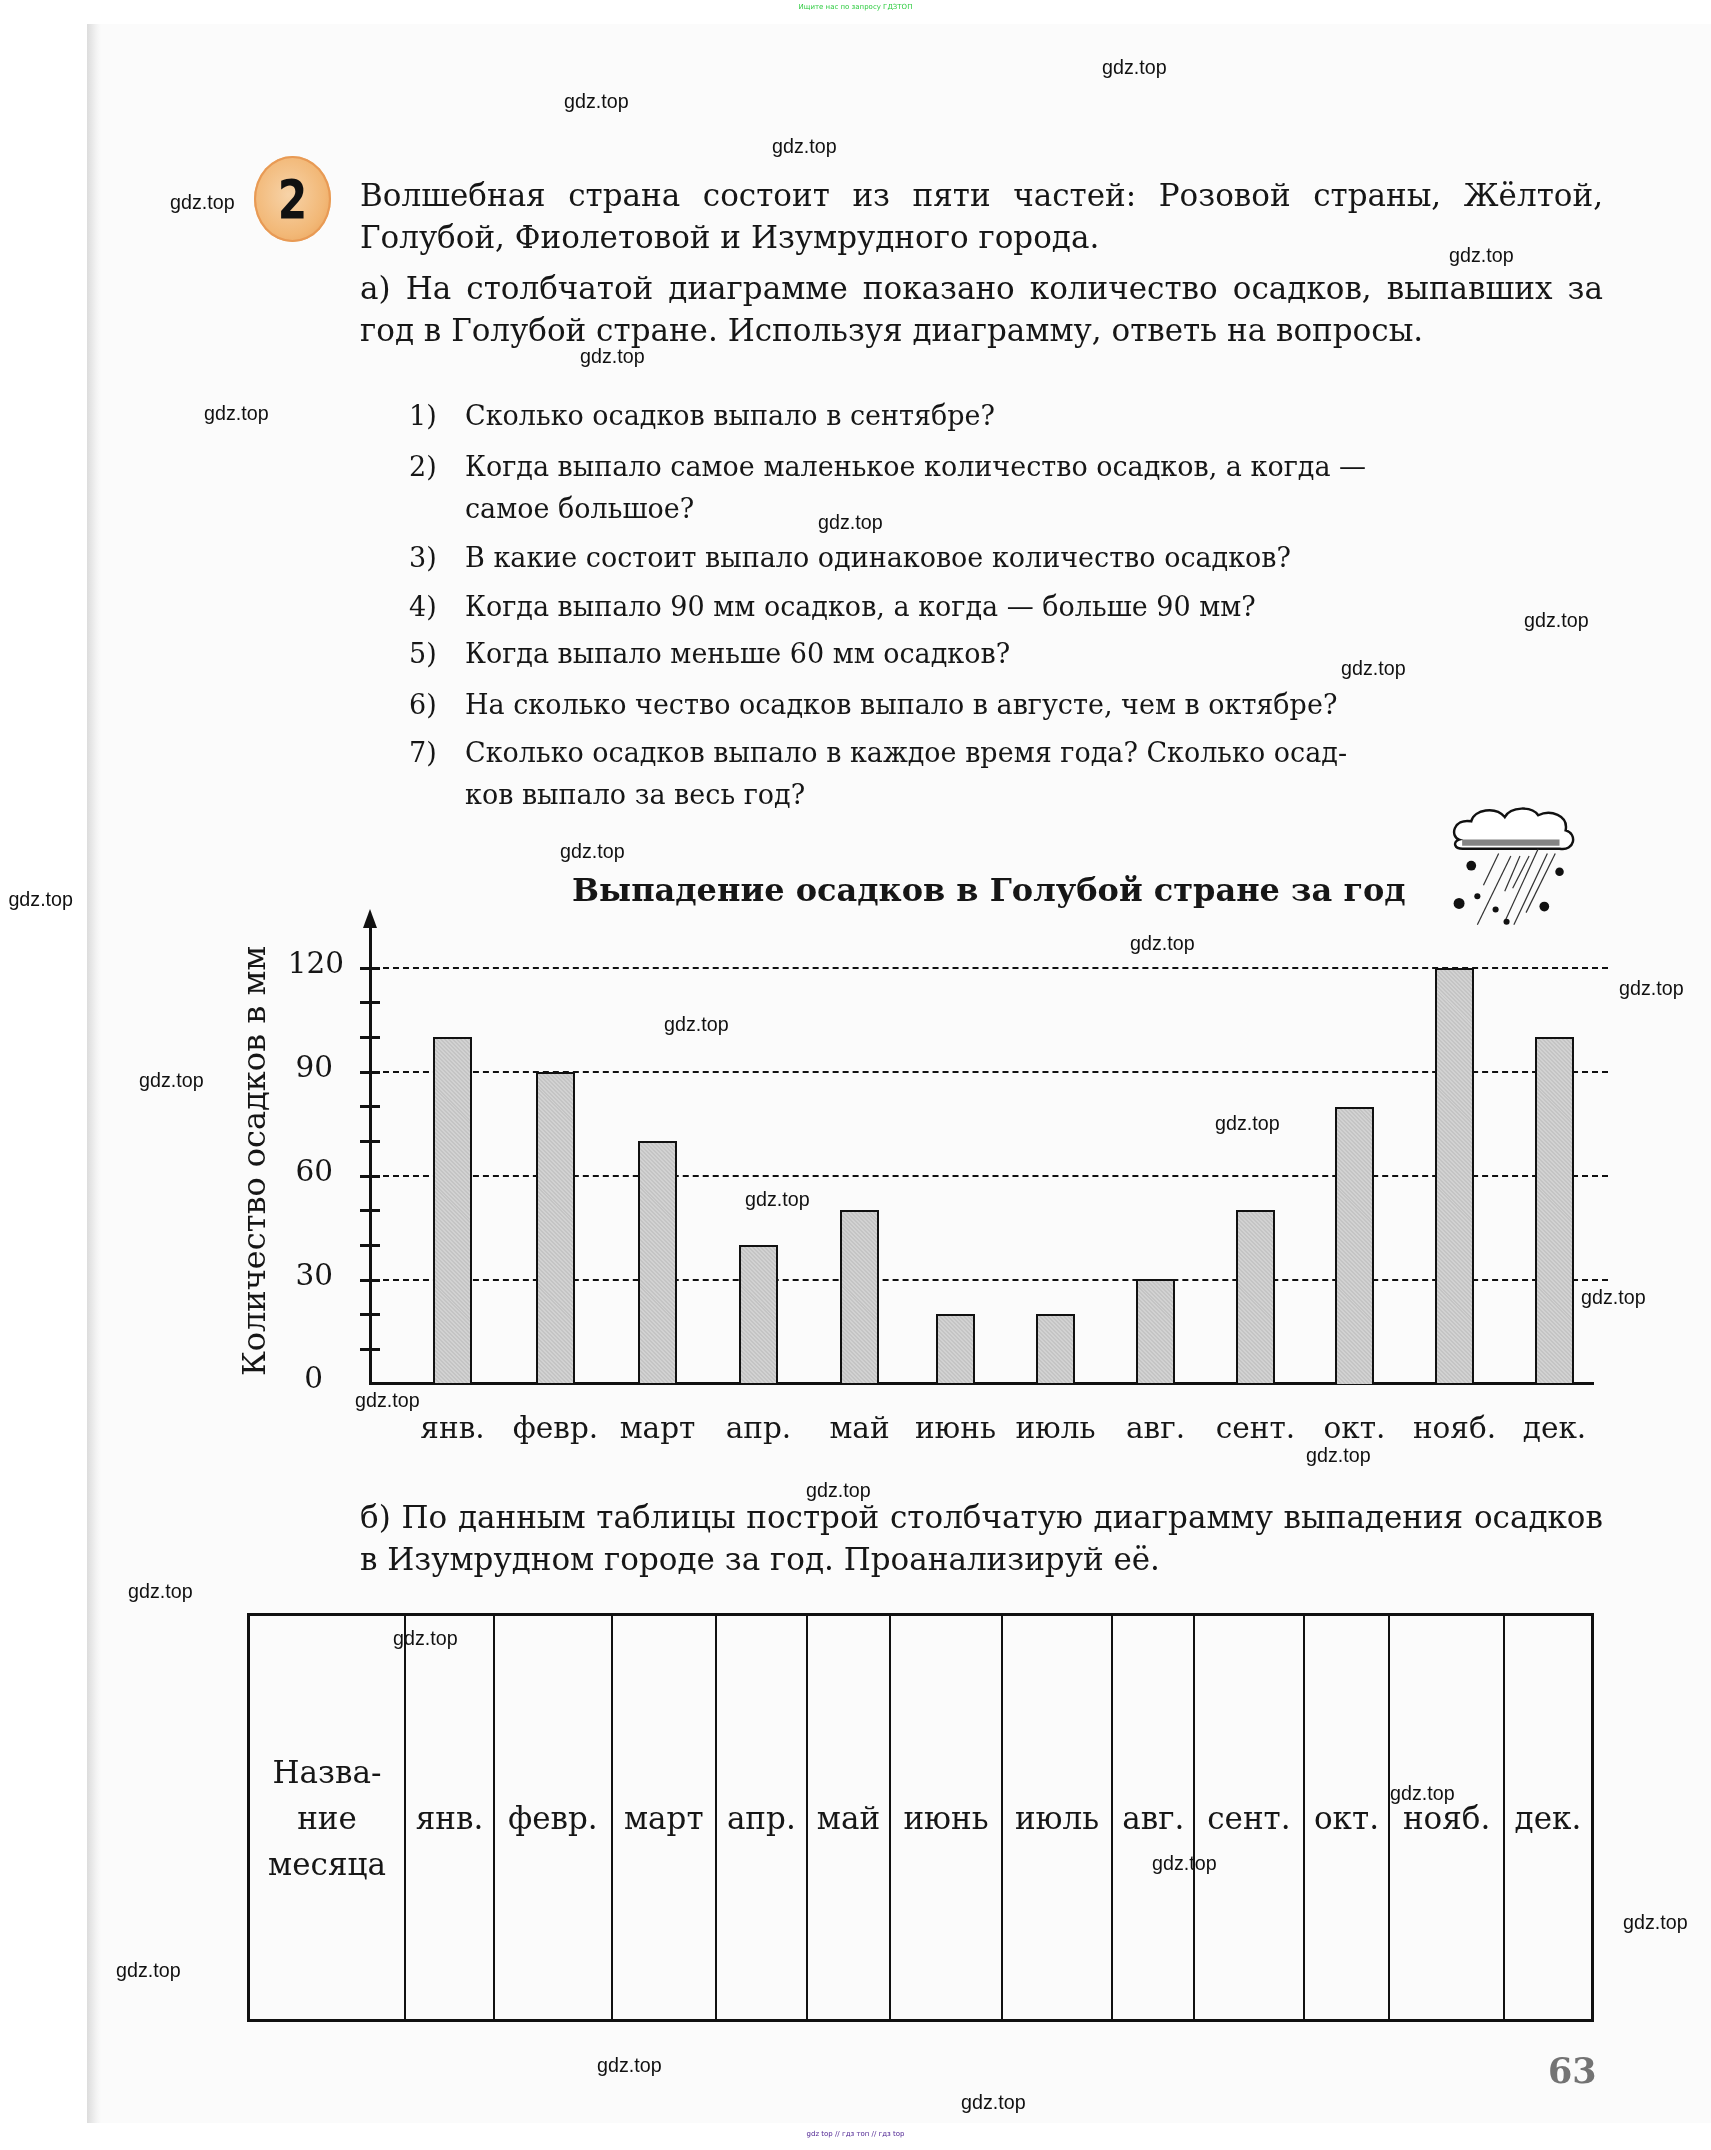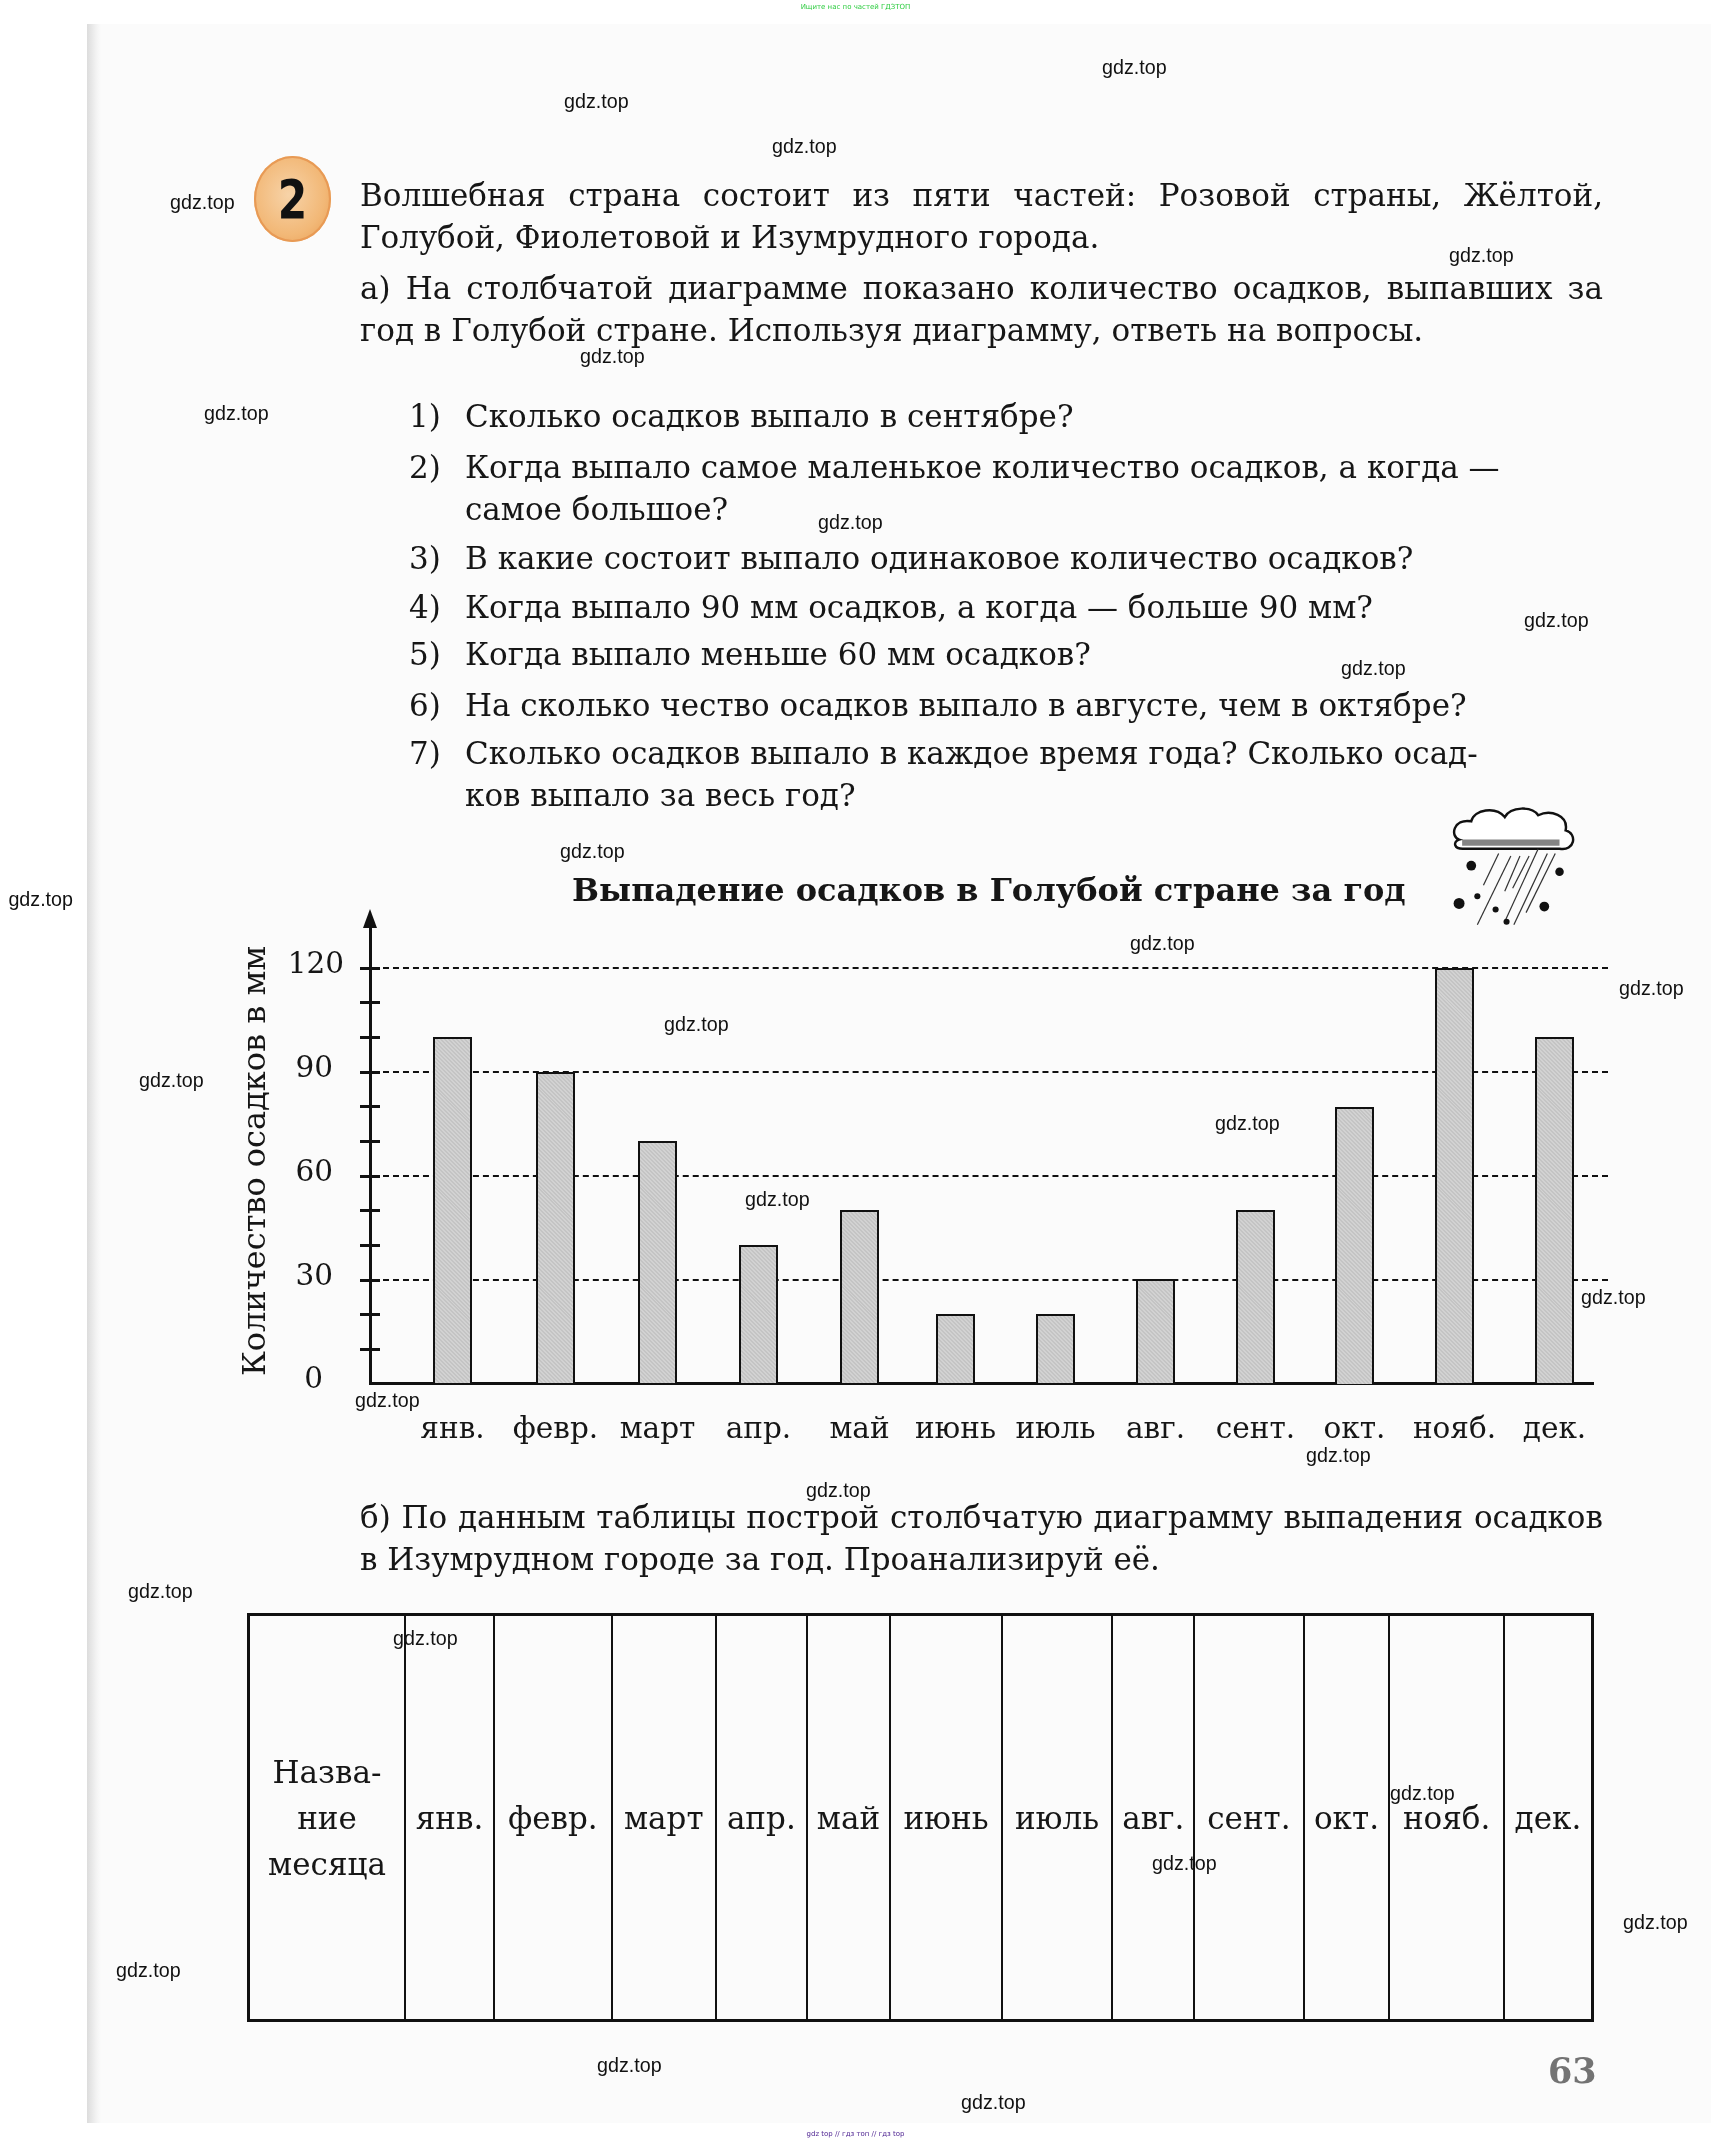--- a/index.html
+++ b/index.html
@@ -37,21 +37,21 @@
     display: flex; align-items: center; justify-content: center;
   }
   .badge span {
     font-family: "DejaVu Sans", sans-serif; font-weight: bold; font-size: 53px; color: #111;
     transform: scaleX(0.8);
   }
   .para {
     position: absolute; left: 360px; width: 1243px; font-size: 31px; line-height: 42px;
     text-align: justify;
   }
-  .q { position: absolute; left: 409px; font-size: 31px; line-height: 42px; white-space: nowrap; }
+  .q { position: absolute; left: 409px; font-size: 27px; line-height: 42px; white-space: nowrap; }
   .q .num { display: inline-block; width: 56px; }
   .q .body { display: inline-block; vertical-align: top; }
   .chart-title {
     position: absolute; left: 572px; top: 871px; font-size: 32px; font-weight: bold; white-space: nowrap;
   }
   .y-label {
     position: absolute; left: 235px; top: 1376px; transform-origin: 0 0; transform: rotate(-90deg);
     font-size: 32px; white-space: nowrap;
   }
   .tick-label { position: absolute; font-size: 29.5px; width: 63px; text-align: right; }
@@ -81,21 +81,21 @@
   table.data { border: 3.5px solid #111; }
   .page-num { position: absolute; left: 1548px; top: 2050px; font-size: 35px; font-weight: bold; color: #737373; }
   .cloud { position: absolute; left: 1446px; top: 800px; width: 154px; height: 140px; }
 </style>
 </head>
 <body>
 
 <div class="page"></div>
 <div class="gutter"></div>
 
-<div class="top-banner">Ищите нас по частей ГДЗТОП</div>
+<div class="top-banner">Ищите нас по запросу ГДЗТОП</div>
 
 <div class="wm" style="left:1102px;top:56px">gdz.top</div>
 <div class="wm" style="left:564px;top:90px">gdz.top</div>
 <div class="wm" style="left:772px;top:135px">gdz.top</div>
 <div class="wm" style="left:170px;top:191px">gdz.top</div>
 <div class="wm" style="left:1449px;top:244px">gdz.top</div>
 <div class="wm" style="left:580px;top:345px">gdz.top</div>
 <div class="wm" style="left:204px;top:402px">gdz.top</div>
 <div class="wm" style="left:818px;top:511px">gdz.top</div>
 <div class="wm" style="left:1524px;top:609px">gdz.top</div>

